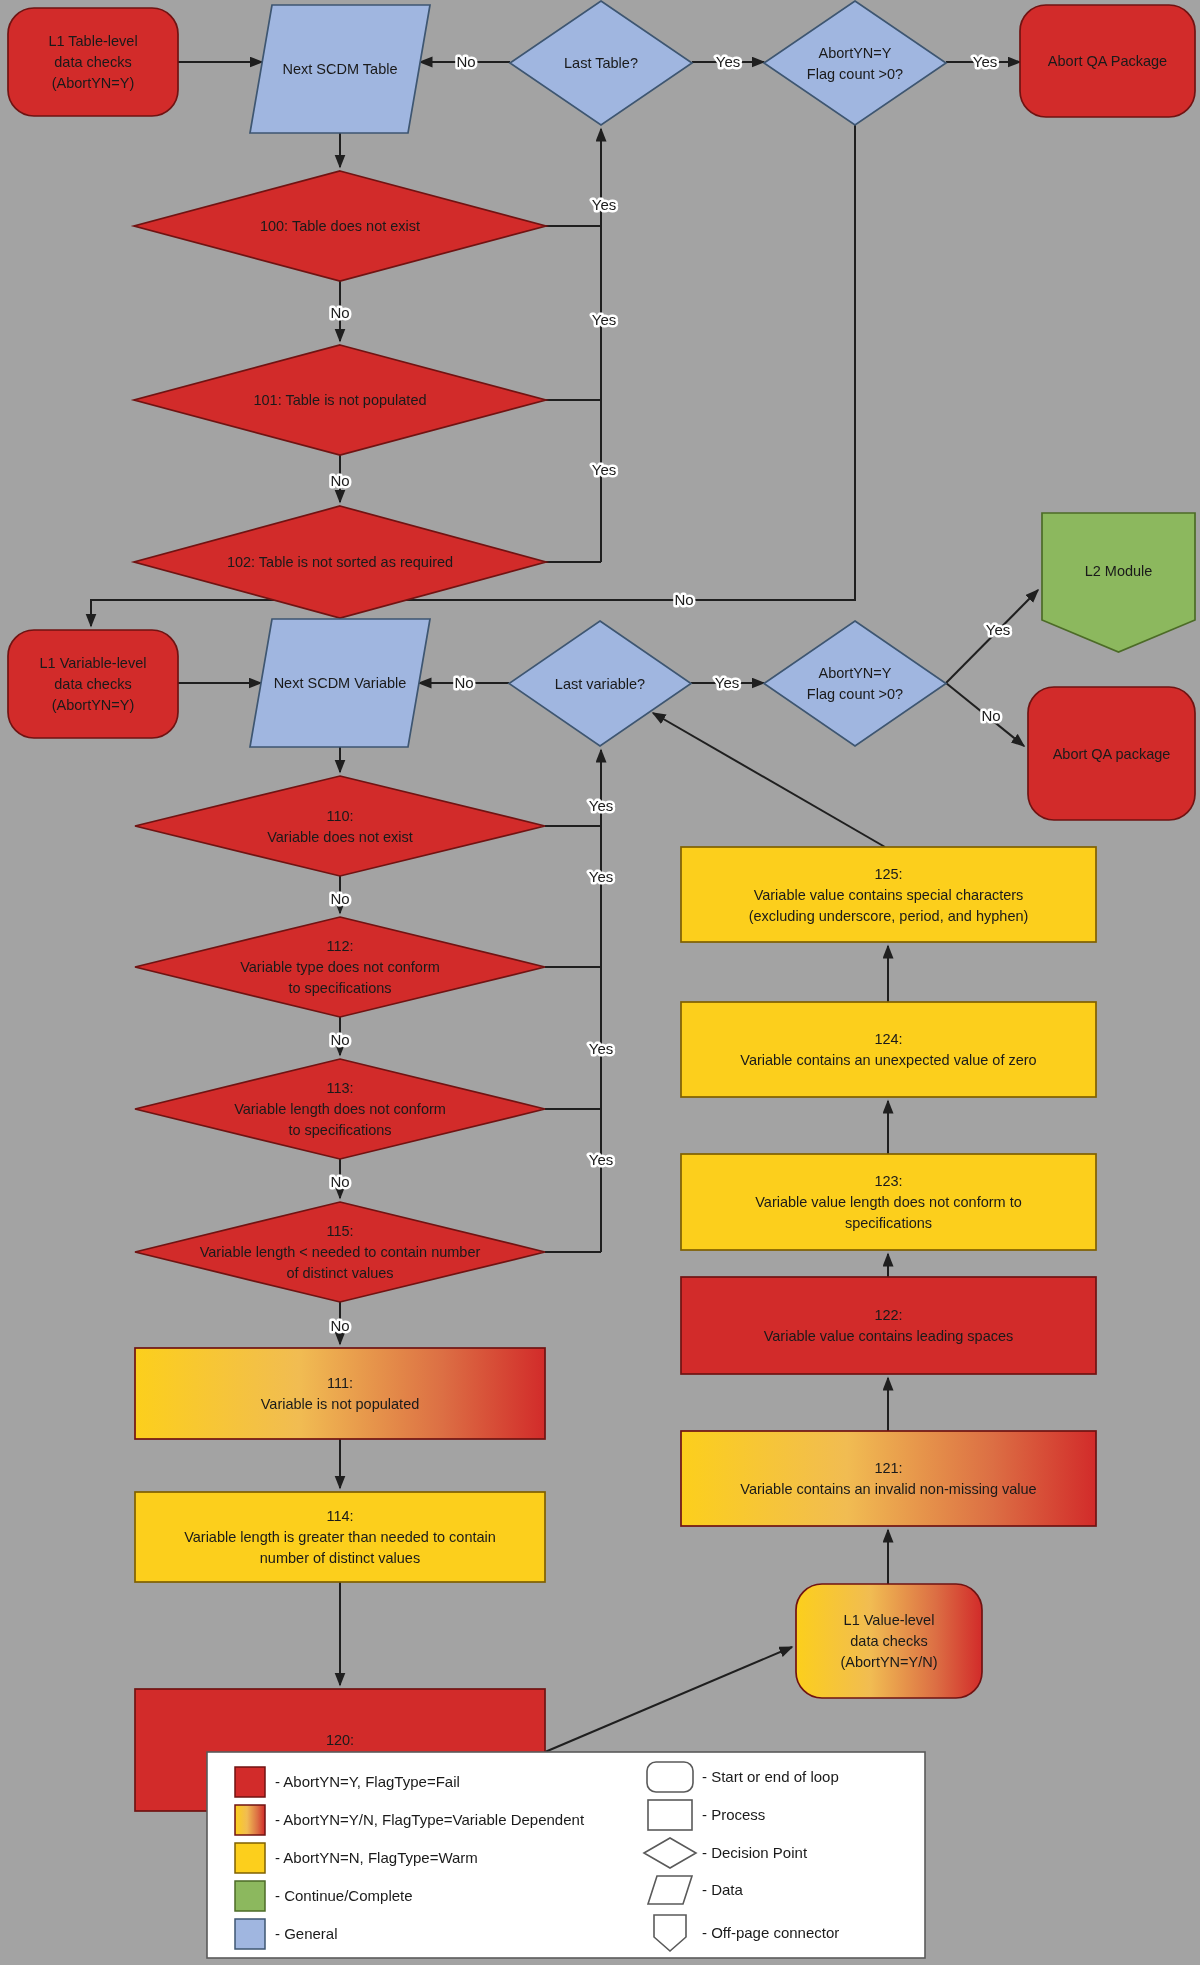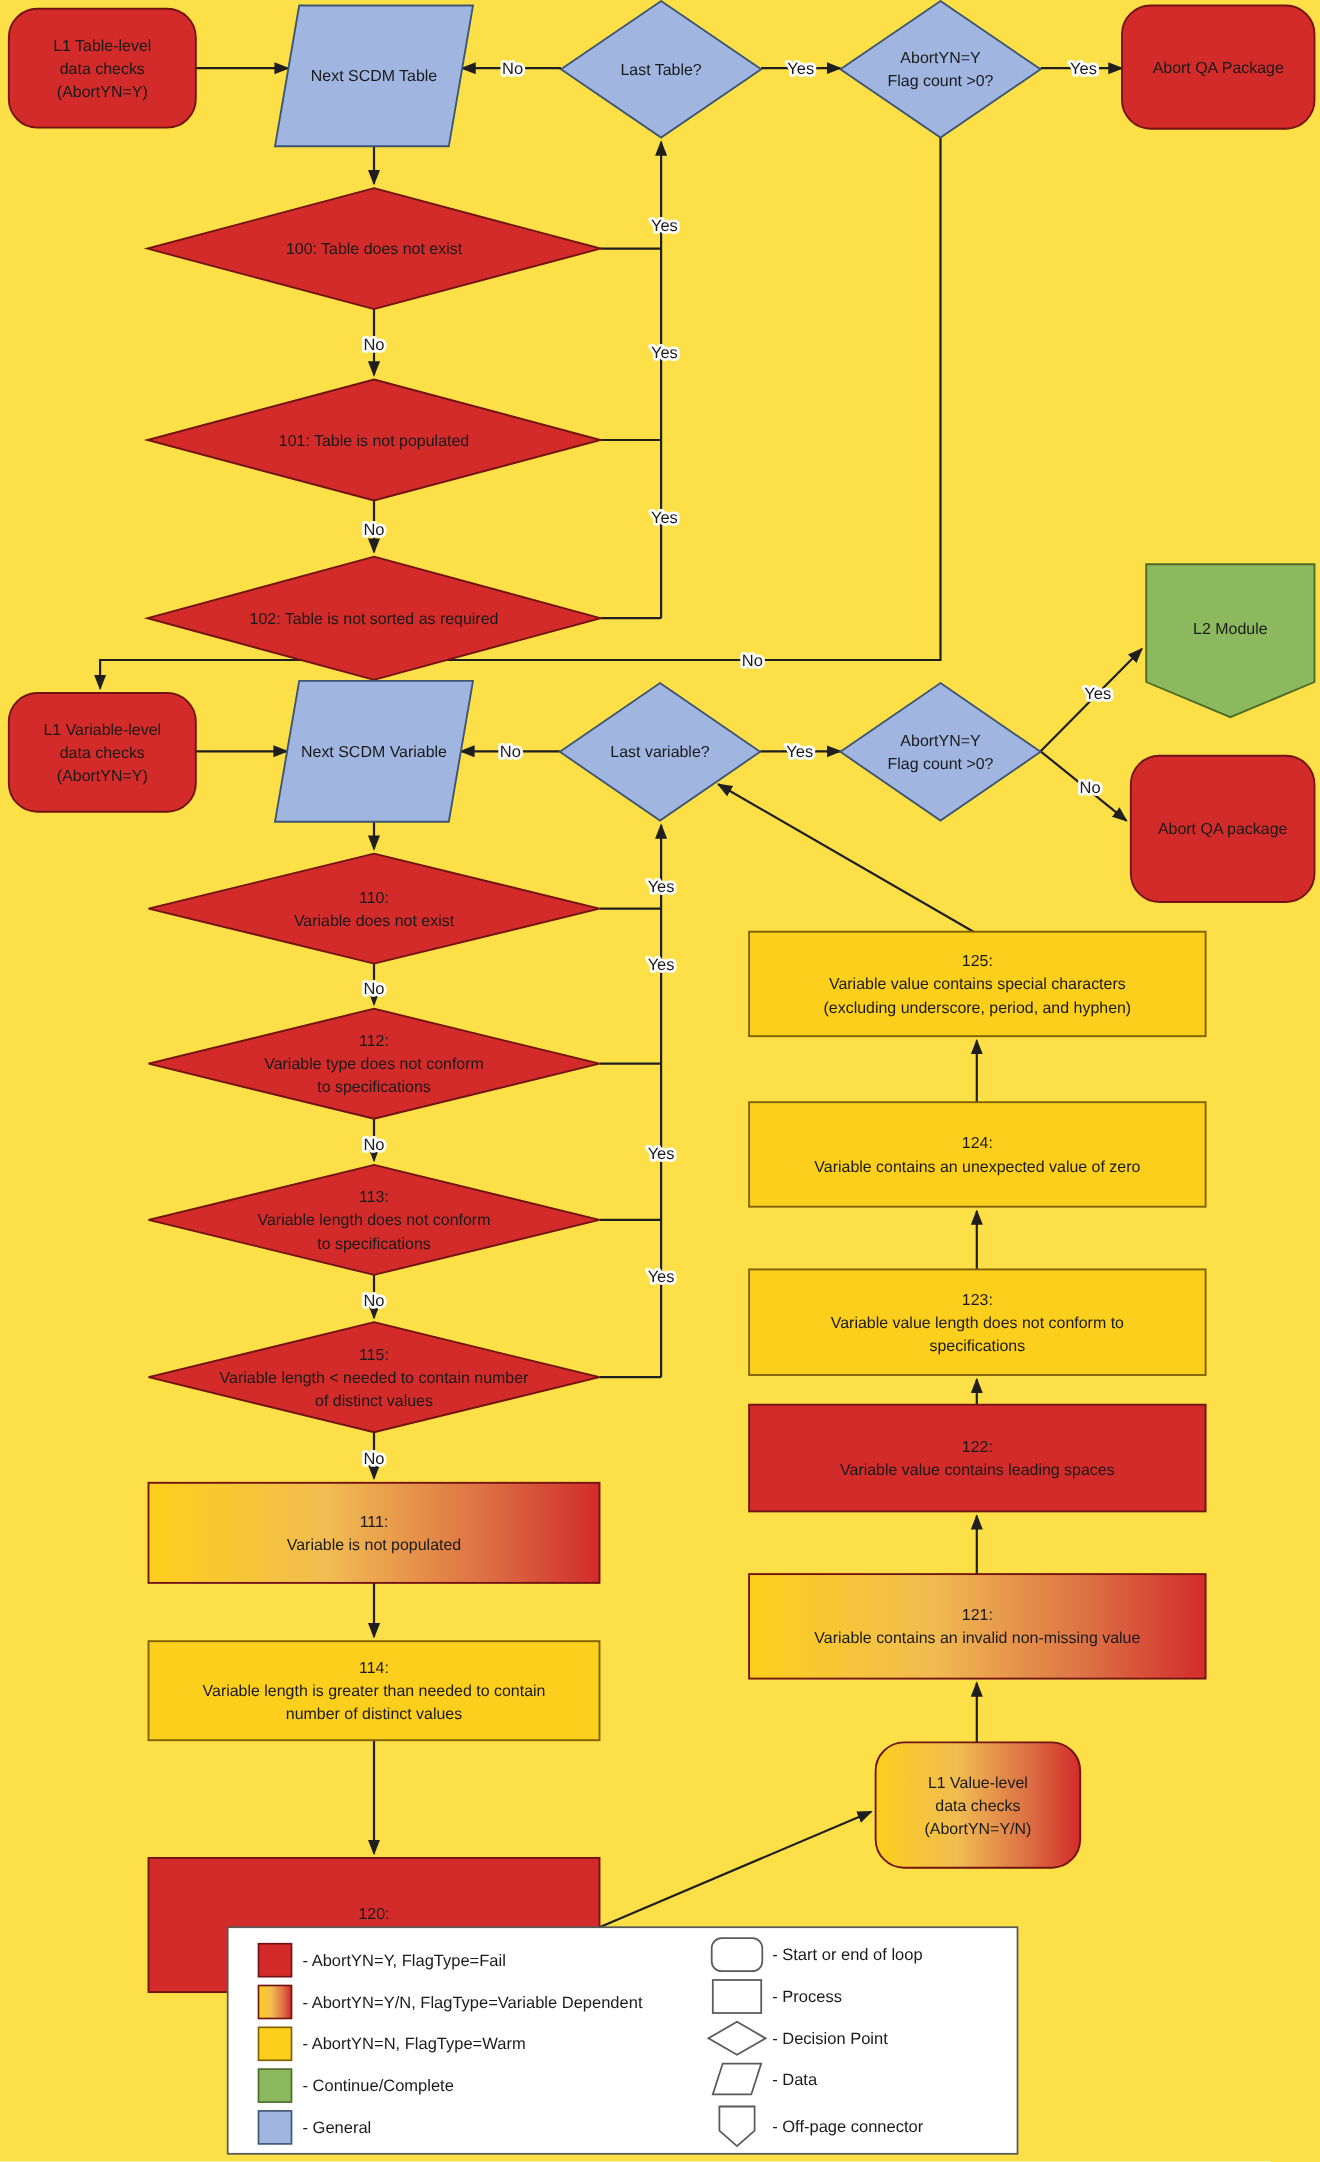--- a/index.html
+++ b/index.html
@@ -1,16 +1,16 @@
 <!DOCTYPE html>
 <html><head>
 <meta charset="utf-8">
 <style>
   html,body{margin:0;padding:0;background:#ffffff;}
-  .page{position:relative;width:1200px;height:1965px;background:#fde047;overflow:hidden;
+  .page{position:relative;width:1200px;height:1965px;background:#a3a3a3;overflow:hidden;
         font-family:"Liberation Sans", sans-serif;}
   svg{display:block;}
   text{font-family:"Liberation Sans", sans-serif;}
   .node-label{font-size:14.5px;fill:#1a1a1a;}
   .edge-label{font-size:15px;fill:#1a1a1a;paint-order:stroke;stroke:#ffffff;stroke-width:5px;
               stroke-linejoin:round;font-weight:400;}
   .legend-label{font-size:15px;fill:#1a1a1a;}
 </style>
 </head>
 <body>

